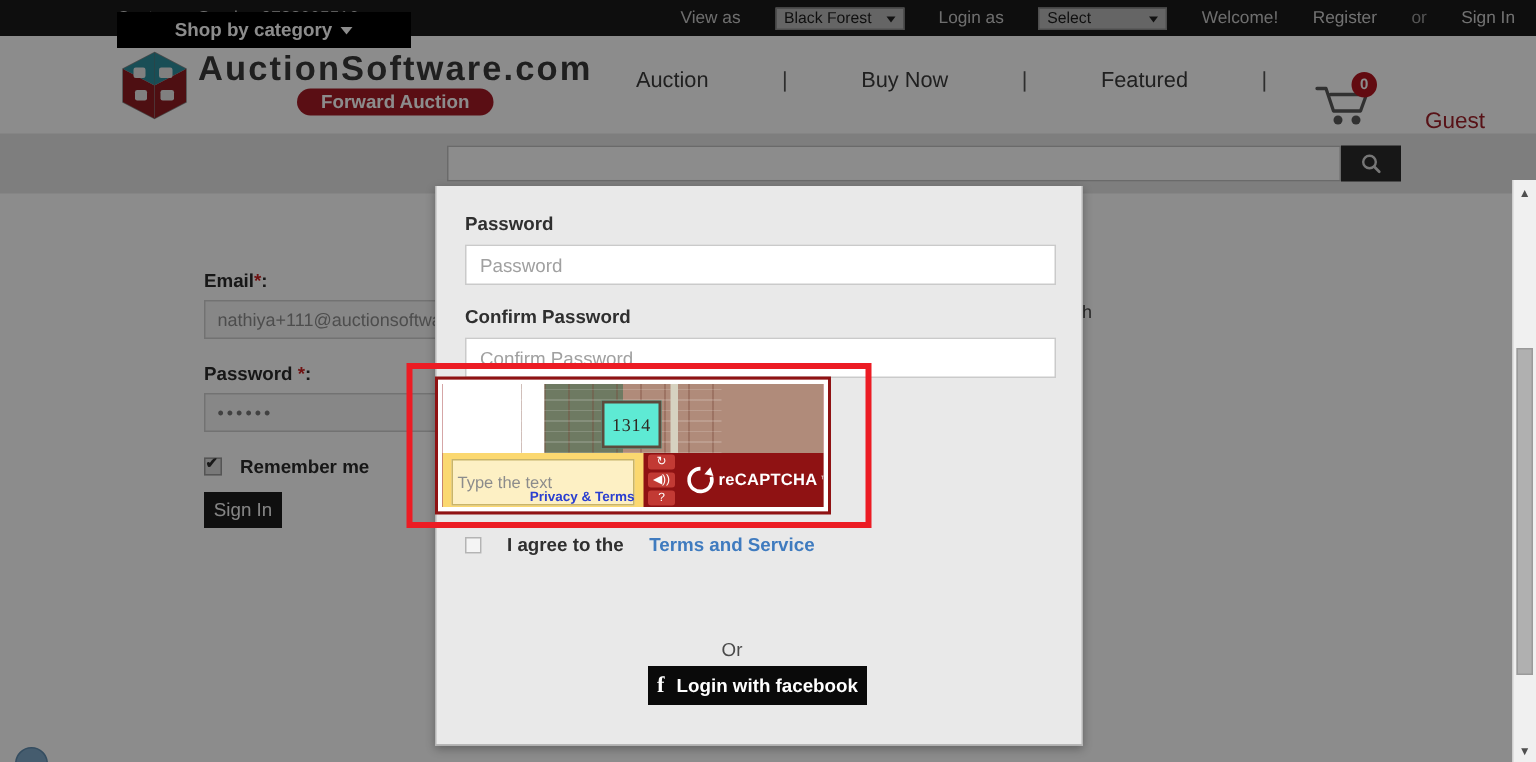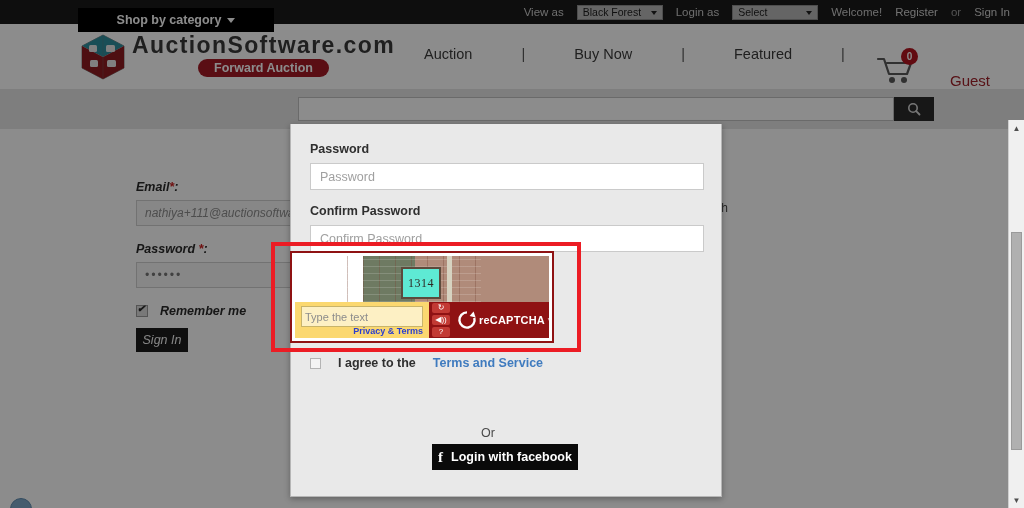--- a/index.html
+++ b/index.html
@@ -28,21 +28,21 @@
     position: absolute; top: 0; left: 0;
     width: 1024px; height: 24px;
     background: #1a1a1a;
     color: #c9c9c9;
     font-size: 11.5px;
     display: flex; align-items: center;
   }
   .topbar .cs { margin-left: 78px; color: #cfcfcf; letter-spacing: .1px; }
   .topbar .right {
     position: absolute; right: 0; top: 0; height: 24px;
-    display: flex; align-items: center; gap: 13px;
+    display: flex; align-items: center; gap: 23px;
     padding-right: 14px;
   }
   .topbar .lbl { color: #c9c9c9; font-size: 11.5px; }
   .fakesel {
     position: relative;
     height: 15px;
     background: #b9b9b9;
     border: 1px solid #8e8e8e;
     color: #1c1c1c;
     font-size: 10.5px;
@@ -137,21 +137,21 @@
     background: #ffffff; border: 1px solid #c2c2c2;
   }
   .searchbtn {
     position: absolute; left: 894px; top: 97px;
     width: 40px; height: 24px;
     background: #2b2b2b;
     display: flex; align-items: center; justify-content: center;
   }
 
   
-  .signin-form { position: absolute; left: 136px; top: 180px; width: 300px; font-style: italic; }
+  .signin-form { position: absolute; left: 136px; top: 180px; width: 300px; }
   .fld-label {
     font-size: 12.5px; font-weight: bold; color: #2b2b2b;
     margin-bottom: 6px;
   }
   .fld-label .req { color: #cc2222; }
   .fld-input {
     width: 300px; height: 26px;
     background: #f6f6f6; border: 1px solid #cfcfcf;
     font-size: 12px; color: #8d8d8d;
     display: flex; align-items: center; padding: 0 8px;
@@ -283,21 +283,21 @@
     width: 254px; height: 36px;
     background: #8f1213;
     display: flex; align-items: center;
   }
   .cap-yellow {
     width: 134px; height: 36px; background: #fbd870;
     position: relative;
     padding: 4px 6px 0 6px;
   }
   .cap-ti {
-    width: 122px; height: 21px;
+    width: 122px; height: 31px;
     background: #fdf0c4; border: 1px solid #c8b46a;
     font-size: 11px; color: #8c8c8c;
     display: flex; align-items: center; padding: 0 3px;
   }
   .cap-terms {
     position: absolute; right: 6px; bottom: 2px;
     font-size: 9px; font-weight: bold; color: #2b3fd0;
   }
   .cap-btns {
     width: 22px; height: 36px;

